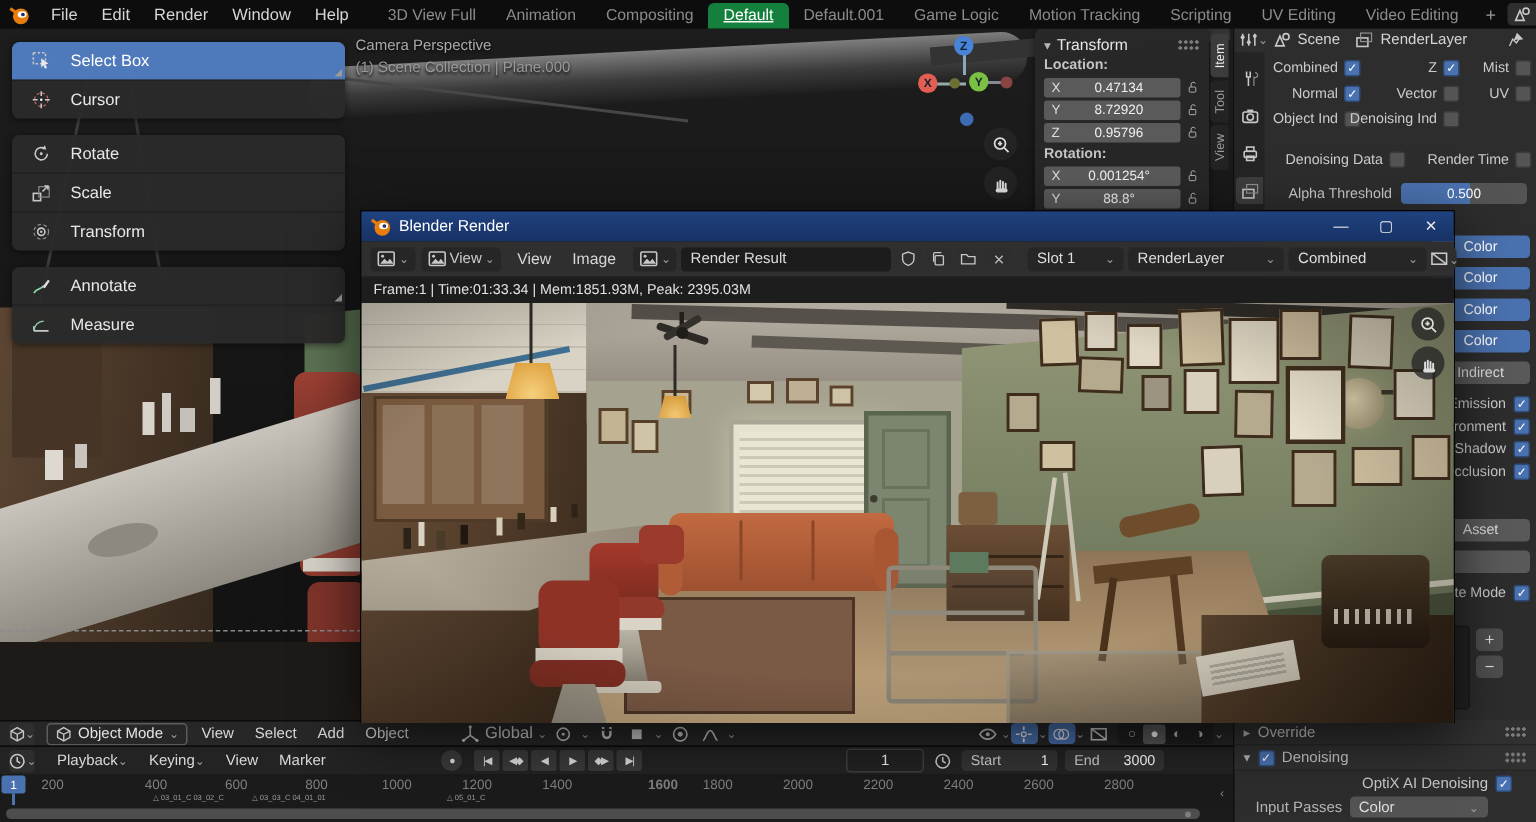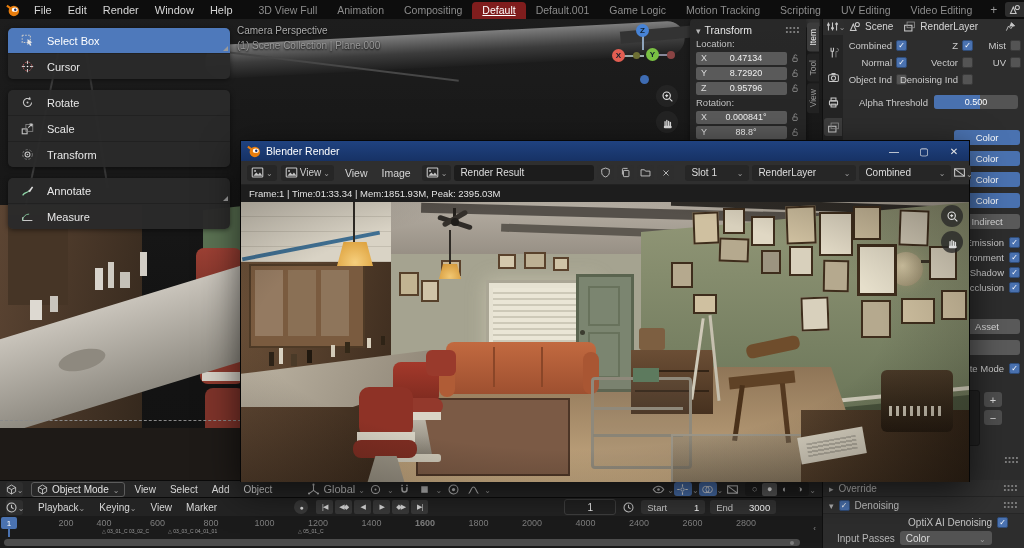--- a/index.html
+++ b/index.html
@@ -12,42 +12,42 @@
   .cb{width:11px;height:11px;border-radius:2px;background:#545454;border:1px solid #3a3a3a;box-sizing:border-box;
       display:inline-flex;align-items:center;justify-content:center;font-size:8px;color:#fff;flex:none;}
   .cb.on{background:#4a72b0;border-color:#2f4c78;}
   svg{display:block;}
   
   #topbar{position:absolute;left:0;top:0;width:1024px;height:19px;background:#0d0d0d;display:flex;align-items:center;z-index:60;}
   #logo{margin:0 6px 0 6px;}
   .menu{padding:0 8px;color:#d6d6d6;cursor:default;}
   #tabs{display:flex;align-items:flex-end;height:19px;margin-left:8px;}
   .tab{padding:2px 10px 3px;color:#8c8c8c;font-size:10.5px;border-radius:4px 4px 0 0;white-space:nowrap;}
-  .tab.active{background:#7f1d1d;color:#fff;text-decoration:underline;}
+  .tab.active{background:#15803d;color:#fff;text-decoration:underline;}
   #tab-add{color:#9a9a9a;padding:0 8px;font-size:12px;}
   .idsel{display:flex;align-items:center;height:15px;margin-right:8px;}
   .idsel .chip{display:flex;align-items:center;gap:1px;background:#2e2e2e;border-radius:3px;height:15px;padding:0 3px;}
   .ichip{display:flex;align-items:center;justify-content:center;background:#2e2e2e;border-radius:3px;width:17px;height:15px;color:#bbb;}
   
   #viewport{position:absolute;left:0;top:19px;width:822px;height:461px;background:linear-gradient(#1d1d1d,#141414 60%,#121212);overflow:hidden;}
   #vp-scene{position:absolute;inset:0;}
   .vptext{position:absolute;color:#ababab;font-size:10px;text-shadow:0 1px 2px #000;}
   
   #tools{position:absolute;left:8px;top:9px;width:222px;z-index:12;}
   .tgroup{background:rgba(42,42,42,.97);border-radius:5px;margin-bottom:11px;overflow:hidden;box-shadow:0 1px 5px rgba(0,0,0,.5);}
   .tool{display:flex;align-items:center;gap:11px;height:25px;padding:0 11px;color:#e8e8e8;position:relative;font-size:11px;}
   .tool+.tool{border-top:1px solid rgba(20,20,20,.35);}
   .tool.active{background:#4e79bb;color:#fff;}
   .tool.hascorner::after{content:"";position:absolute;right:2px;bottom:2px;border-left:5px solid transparent;border-bottom:5px solid #9a9a9a;}
   .ticon{width:17px;height:17px;display:flex;align-items:center;justify-content:center;}
   
   #npanel{position:absolute;left:690px;top:0;width:116px;background:rgba(40,40,40,.97);border-radius:4px 0 0 4px;
           padding:3px 6px 8px;box-sizing:border-box;z-index:11;box-shadow:0 1px 5px rgba(0,0,0,.5);}
   #npanel .phead{display:flex;align-items:center;gap:4px;height:15px;color:#e6e6e6;font-size:10.5px;}
-  #npanel .seclbl{color:#c3c3c3;font-size:9.5px;height:13px;line-height:14px;}
+  #npanel .seclbl{color:#c3c3c3;font-size:9.5px;height:13px;line-height:14px;font-weight:bold;}
   .vrow{display:flex;align-items:center;gap:3px;height:14px;margin:1px 0;}
   .vfield{flex:1;display:flex;align-items:center;background:#5a5a5a;border-radius:2px;height:13px;padding:0 5px;font-size:9px;color:#f0f0f0;}
   .vfield .ax{width:9px;color:#ddd;}
   .vfield .vv{flex:1;text-align:center;}
   #ntabs{position:absolute;left:807px;top:4px;width:14px;z-index:11;}
   .ntab{writing-mode:vertical-rl;transform:rotate(180deg);background:#232323;color:#999;font-size:8.5px;
         padding:6px 1px;border-radius:0 3px 3px 0;margin-bottom:2px;text-align:center;}
   .ntab.active{background:#3c3c3c;color:#eee;}
   
   #props{position:absolute;left:822px;top:19px;width:202px;height:461px;background:#2d2d2d;border-left:1px solid #101010;box-sizing:border-box;z-index:10;}
@@ -297,21 +297,21 @@
             <svg viewBox="0 0 16 16" width="10" height="10">
               <rect x="4.5" y="8" width="7" height="5.5" rx="1" stroke="#b5b5b5" fill="none"></rect>
               <path d="M6.5 8V5.2a2.3 2.3 0 0 1 4.5-.7" stroke="#b5b5b5" fill="none"></path>
             </svg>
           </span>
         </div>
       <div class="seclbl">Rotation:</div>
       <div class="vrow">
           <div class="vfield">
             <span class="ax">X</span>
-            <span class="vv">0.000841°</span>
+            <span class="vv">0.001254°</span>
           </div>
           <span>
             <svg viewBox="0 0 16 16" width="10" height="10">
               <rect x="4.5" y="8" width="7" height="5.5" rx="1" stroke="#b5b5b5" fill="none"></rect>
               <path d="M6.5 8V5.2a2.3 2.3 0 0 1 4.5-.7" stroke="#b5b5b5" fill="none"></path>
             </svg>
           </span>
         </div>
       <div class="vrow">
           <div class="vfield">
@@ -436,20 +436,30 @@
           <div class="pcell">
             <div class="plabel">UV</div>
             <div class="cb"></div>
           </div>
           <div class="pcell">
             <div class="plabel">Object Ind</div>
             <div class="cb"></div>
           </div>
           <div class="pcell">
             <div class="plabel">Denoising Ind</div>
+            <div class="cb"></div>
+          </div>
+        </div>
+      <div id="passes-extra">
+          <div class="pcell">
+            <div class="plabel">Denoising Data</div>
+            <div class="cb"></div>
+          </div>
+          <div class="pcell">
+            <div class="plabel">Render Time</div>
             <div class="cb"></div>
           </div>
         </div>
       <div id="alpha-row">
         <span class="albl">Alpha Threshold</span>
         <div class="slider">
           <div class="fill" id="alpha-fill" style="width: 55%;"></div>
           <div class="sval">0.500</div>
         </div>
       </div>
@@ -696,31 +706,31 @@
       <span style="color:#fff;">1</span>
     </div>
     <div class="sefield" style="width:54px;margin-left:5px;">
       <span>End</span>
       <span style="color:#fff;">3000</span>
     </div>
   </div>
 
   <div id="ruler">
     <div id="ticks">
-        <div class="tick" style="left: 66px;">200</div>
+        <div class="tick" style="left: 35px;">200</div>
         <div class="tick" style="left: 104px;">400</div>
         <div class="tick" style="left: 157.5px;">600</div>
         <div class="tick" style="left: 211px;">800</div>
         <div class="tick" style="left: 264.5px;">1000</div>
         <div class="tick" style="left: 318px;">1200</div>
         <div class="tick" style="left: 371.5px;">1400</div>
-        <div class="tick" style="left: 425px; font-weight: bold;">1600</div>
+        <div class="tick" style="left: 442px; font-weight: bold;">1600</div>
         <div class="tick" style="left: 478.5px;">1800</div>
         <div class="tick" style="left: 532px;">2000</div>
-        <div class="tick" style="left: 585.5px;">4000</div>
+        <div class="tick" style="left: 585.5px;">2200</div>
         <div class="tick" style="left: 639px;">2400</div>
         <div class="tick" style="left: 692.5px;">2600</div>
         <div class="tick" style="left: 746px;">2800</div>
       </div>
     <div id="markers">
         <div class="mk" style="left: 102px;">△ 03_01_C  03_02_C</div>
         <div class="mk" style="left: 168px;">△ 03_03_C  04_01_01</div>
         <div class="mk" style="left: 298px;">△ 05_01_C</div>
       </div>
     <div id="cursor-tag">1</div>

